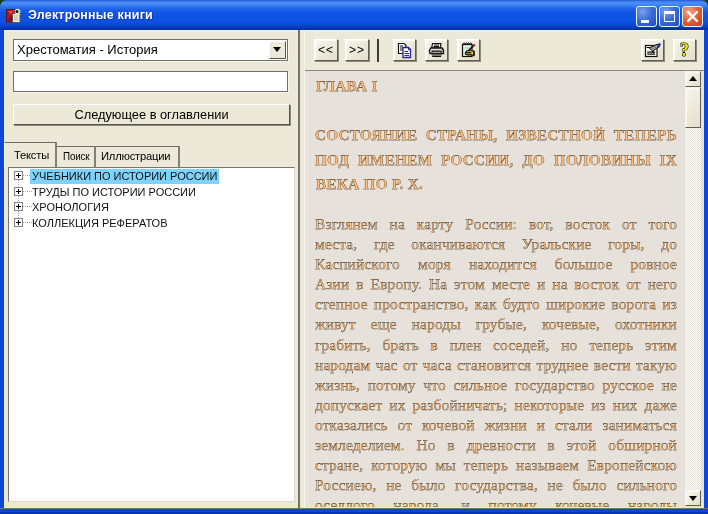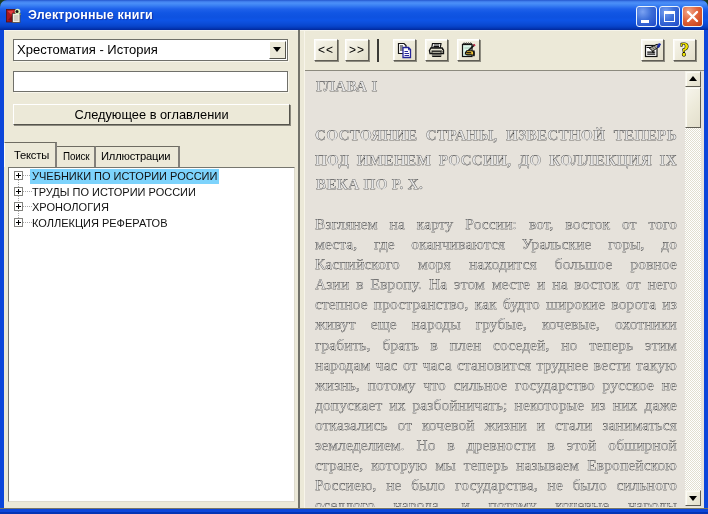--- a/index.html
+++ b/index.html
@@ -51,21 +51,21 @@
 #hline{left:305px;top:70px;width:399px;height:1px;background:#8C8A7E;}
 #textarea{left:305px;top:71px;width:399px;height:436px;background:#E6E2DB;overflow:hidden;}
 
 #sbar{left:685px;top:71px;width:16px;height:435px;background:repeating-conic-gradient(#FFFFFF 0% 25%, #E2DFD0 0% 50%) 0 0/2px 2px;}
 .sbtn{background:linear-gradient(135deg,#F7F5EC 0%,#ECE9D8 55%,#E3DFCC 100%);border:1px solid;border-color:#F6F4EA #5F5D54 #5F5D54 #F6F4EA;box-shadow:inset 1px 1px 0 #FBFAF4;box-sizing:border-box;}
 #sup{left:685px;top:71px;width:16px;height:16px;}
 #sthumb{left:685px;top:87px;width:16px;height:41px;}
 #sdown{left:685px;top:490px;width:16px;height:16px;}
 .arr{position:absolute;width:0;height:0;border:4px solid transparent;}
 
-.ser{font-family:"Liberation Serif",serif;color:#e5e5e5;}
+.ser{font-family:"Liberation Serif",serif;color:#fdba74;}
 #doc{left:315px;top:71px;width:362px;height:436px;overflow:hidden;-webkit-text-stroke:0.25px #000;}
 .j{text-align:justify;text-align-last:justify;}
 </style></head>
 <body>
 <div id="win">
  <div class="abs" id="titlebar"></div>
  <div class="abs" id="titleicon">
   <svg width="16" height="16" viewBox="0 0 16 16">
    <rect x="0.5" y="1.5" width="9" height="12.5" fill="#A81820" stroke="#501010" stroke-width="0.8"></rect>
    <path d="M1.5 3 L8 2.5 L5 6.5 Z" fill="#E04040"></path>
@@ -186,21 +186,21 @@
         <text x="10.5" y="16" text-anchor="middle" font-family="Liberation Serif,serif" font-weight="bold" font-size="18" fill="#F0E400" stroke="#000" stroke-width="1.2" paint-order="stroke">?</text>
       </svg></div>
 
  <div class="abs" style="left:304px;top:30px;width:1px;height:478px;background:#F8F5EA;"></div>
     <div class="abs" id="hline"></div>
  <div class="abs" id="textarea"></div>
 
  <div class="abs ser" id="doc">
   <div style="position:absolute;left:1px;top:6px;font-size:15.2px;font-weight:bold;letter-spacing:0.3px;">ГЛАВА I</div>
   <div class="j" style="position:absolute;left:0px;top:52px;width:362px;font-size:15.2px;font-weight:bold;line-height:24.7px;letter-spacing:0.3px;">СОСТОЯНИЕ СТРАНЫ, ИЗВЕСТНОЙ ТЕПЕРЬ</div>
-  <div class="j" style="position:absolute;left:0px;top:76.7px;width:362px;font-size:15.2px;font-weight:bold;line-height:24.7px;letter-spacing:0.3px;">ПОД ИМЕНЕМ РОССИИ, ДО КОЛЛЕКЦИЯ IX</div>
+  <div class="j" style="position:absolute;left:0px;top:76.7px;width:362px;font-size:15.2px;font-weight:bold;line-height:24.7px;letter-spacing:0.3px;">ПОД ИМЕНЕМ РОССИИ, ДО ПОЛОВИНЫ IX</div>
   <div style="position:absolute;left:1px;top:101.4px;font-size:15.2px;font-weight:bold;line-height:24.7px;letter-spacing:0.3px;">ВЕКА ПО Р. Х.</div>
   <div id="bodytext" style="position:absolute;left:0;top:143px;width:362px;font-size:15.4px;letter-spacing:0.15px;line-height:20.1px;">
    <div class="j">Взглянем на карту России: вот, восток от того</div>
    <div class="j">места, где оканчиваются Уральские горы, до</div>
    <div class="j">Каспийского моря находится большое ровное</div>
    <div class="j">Азии в Европу. На этом месте и на восток от него</div>
    <div class="j">степное пространство, как будто широкие ворота из</div>
    <div class="j">живут еще народы грубые, кочевые, охотники</div>
    <div class="j">грабить, брать в плен соседей, но теперь этим</div>
    <div class="j">народам час от часа становится труднее вести такую</div>

